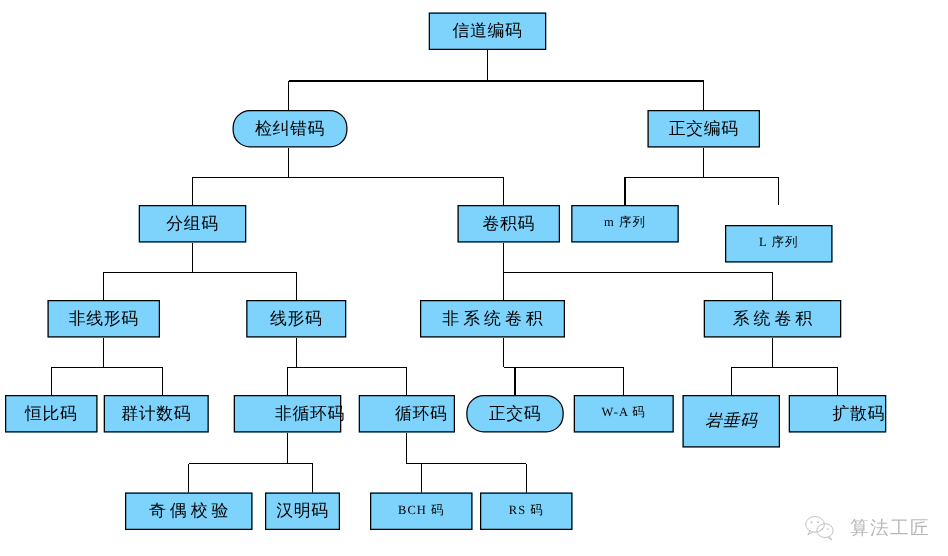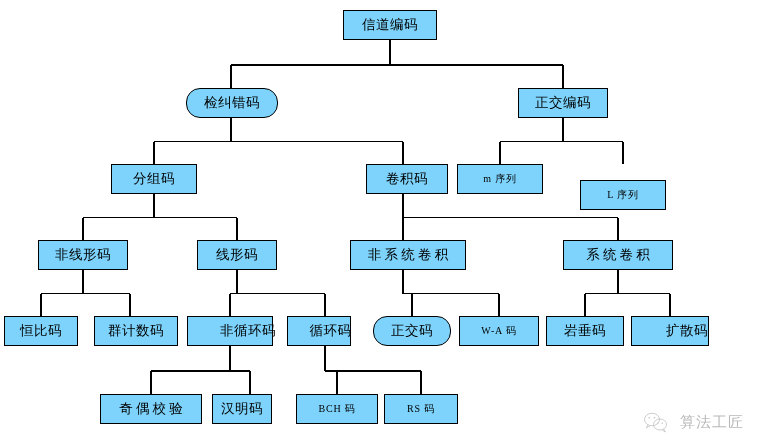--- a/index.html
+++ b/index.html
@@ -133,29 +133,29 @@
   <div id="nodes">
       <div class="node" style="left: 343px; top: 10px; width: 94px; height: 30px;">信道编码</div>
       <div class="node" style="left: 186px; top: 88px; width: 92px; height: 30px; border-radius: 14px;">检纠错码</div>
       <div class="node" style="left: 518px; top: 88px; width: 90px; height: 30px;">正交编码</div>
       <div class="node" style="left: 111px; top: 164px; width: 86px; height: 30px;">分组码</div>
       <div class="node" style="left: 366px; top: 164px; width: 82px; height: 30px;">卷积码</div>
       <div class="node latin" style="left: 457px; top: 164px; width: 86px; height: 30px;">m 序列</div>
       <div class="node latin" style="left: 580px; top: 164px; width: 86px; height: 30px; margin-top: 16px;">L 序列</div>
       <div class="node" style="left: 38px; top: 240px; width: 90px; height: 30px;">非线形码</div>
       <div class="node" style="left: 197px; top: 240px; width: 80px; height: 30px;">线形码</div>
-      <div class="node spaced" style="left: 350px; top: 240px; width: 116px; height: 30px;">非系统卷积</div>
+      <div class="node spaced" style="left: 336px; top: 240px; width: 116px; height: 30px;">非系统卷积</div>
       <div class="node spaced" style="left: 563px; top: 240px; width: 110px; height: 30px;">系统卷积</div>
       <div class="node" style="left: 4px; top: 316px; width: 74px; height: 30px;">恒比码</div>
-      <div class="node" style="left: 94px; top: 316px; width: 84px; height: 30px;">群计数码</div>
+      <div class="node" style="left: 83px; top: 316px; width: 84px; height: 30px;">群计数码</div>
       <div class="node" style="left: 187px; top: 316px; width: 86px; height: 30px; padding-left: 36px;">非循环码</div>
-      <div class="node" style="left: 287px; top: 316px; width: 64px; height: 30px; padding-left: 23px;">循环码</div>
+      <div class="node" style="left: 287px; top: 316px; width: 77px; height: 30px; padding-left: 23px;">循环码</div>
       <div class="node" style="left: 373px; top: 316px; width: 78px; height: 30px; border-radius: 14px;">正交码</div>
       <div class="node latin" style="left: 459px; top: 316px; width: 80px; height: 30px;">W-A 码</div>
-      <div class="node" style="left: 546px; top: 316px; width: 78px; height: 30px;">岩垂码</div>
+      <div class="node" style="left: 546px; top: 316px; width: 78px; height: 42px; font-style: italic;">岩垂码</div>
       <div class="node" style="left: 631px; top: 316px; width: 78px; height: 30px; padding-left: 34px;">扩散码</div>
       <div class="node spaced" style="left: 100px; top: 394px; width: 102px; height: 30px;">奇偶校验</div>
       <div class="node" style="left: 212px; top: 394px; width: 60px; height: 30px;">汉明码</div>
       <div class="node latin" style="left: 296px; top: 394px; width: 82px; height: 30px;">BCH 码</div>
       <div class="node latin" style="left: 384px; top: 394px; width: 74px; height: 30px;">RS 码</div>
     </div>
 
   <div id="watermark">
     <svg class="wm-logo" viewBox="0 0 52 44" fill="none" stroke="#9a9a9a" stroke-width="1.6">
       <ellipse cx="18" cy="17" rx="15" ry="12.5"></ellipse>

